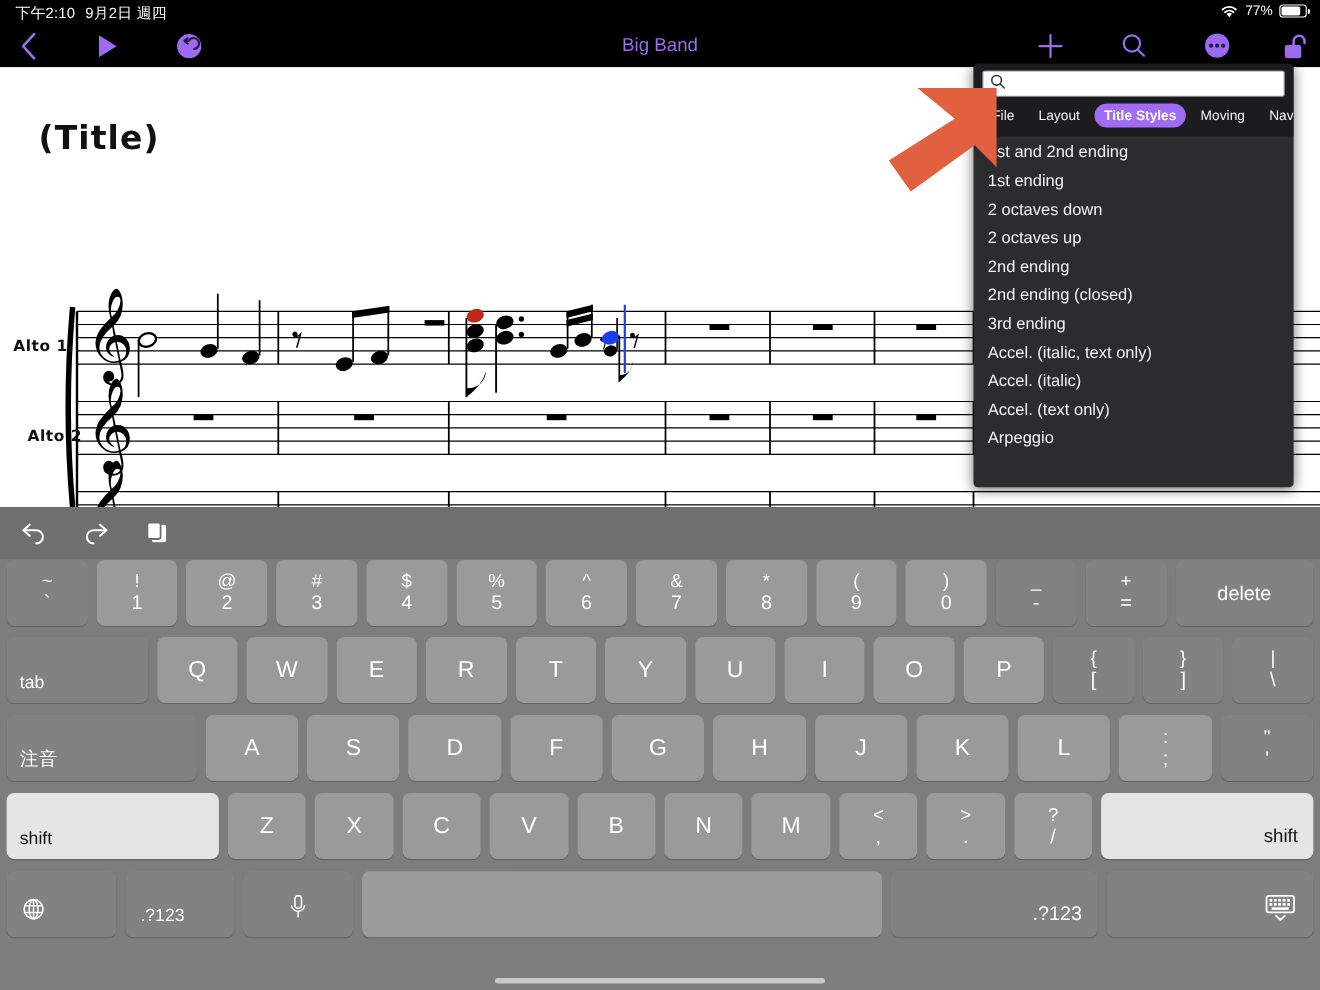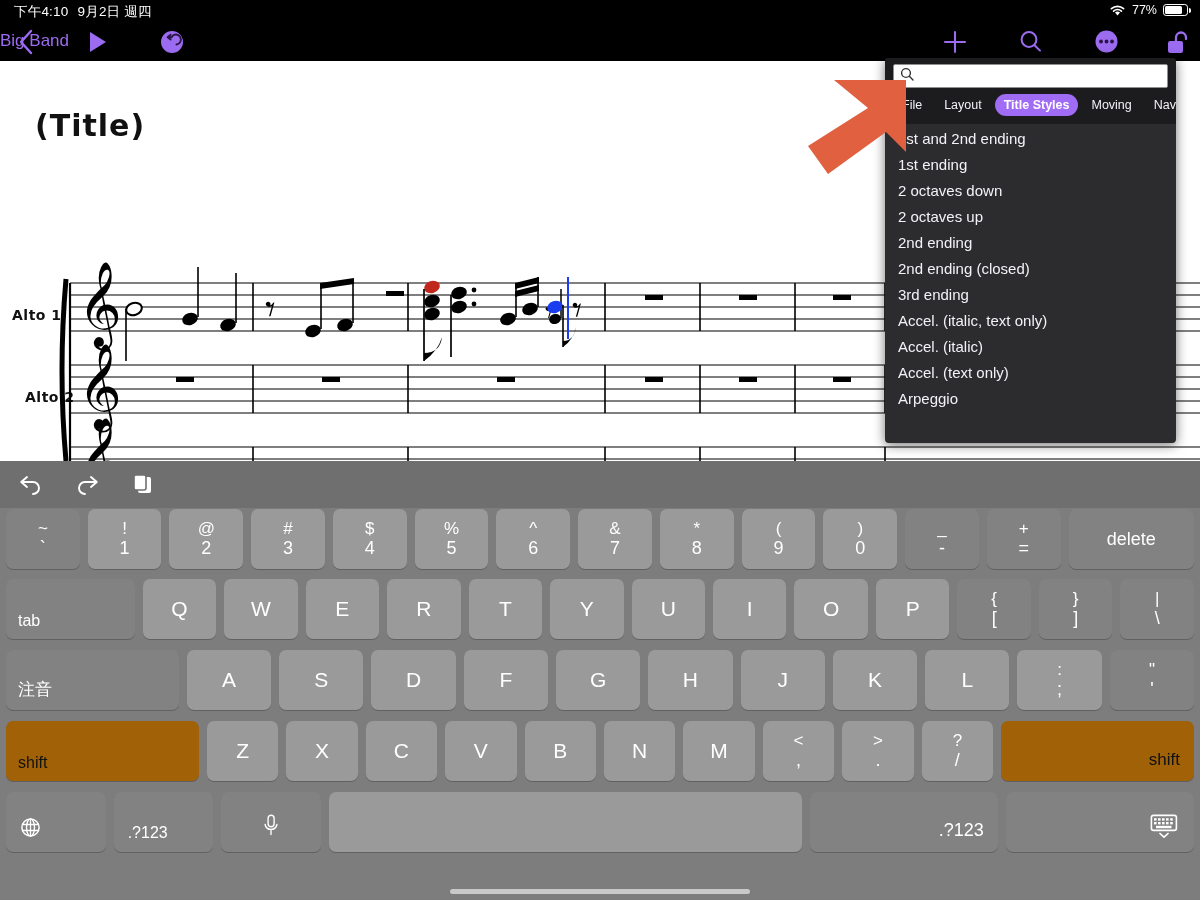--- a/index.html
+++ b/index.html
@@ -26,21 +26,21 @@
   .batt { width: 25px; height: 12px; border: 1.4px solid #fff; border-radius: 3.2px; position: relative; }
   .batt::after { content:""; position:absolute; right:-4px; top:3.4px; width:2px; height:5px; background:#fff; border-radius:0 2px 2px 0; }
   .batt-fill { position:absolute; left:1.4px; top:1.4px; bottom:1.4px; width:74%; background:#fff; border-radius:1.6px; }
 
   
   .apptoolbar {
     position: absolute; top: 22px; left: 0; width: 1200px; height: 39px;
     background: #000;
   }
   .tb-title {
-    position:absolute; left:0; right:0; top:9px; 
+    position:absolute; left:0; right:0; top:9px; text-align:center;
     color:#9b6bf0; font-size:17px;
   }
   .tb-btn { position:absolute; top:0; height:39px; display:flex; align-items:center; justify-content:center; cursor:pointer; }
   .tb-back { left:6px; width:40px; }
   .tb-play { left:78px; width:40px; }
   .tb-rew  { left:152px; width:40px; }
   .tb-plus { left:935px; width:40px; }
   .tb-search { left:1010px; width:40px; }
   .tb-more { left:1086px; width:40px; }
   .tb-lock { left:1160px; width:36px; }
@@ -105,21 +105,21 @@
   .kb-row { display:flex; align-items:flex-start; height:71px; padding:0 6px; gap:8px; }
 
   .key {
     background:#9a9a9a; border-radius:7px; height:60px;
     display:flex; align-items:center; justify-content:center;
     color:#fff; font-size:21px; position:relative;
     box-shadow:0 1px 0 rgba(0,0,0,.22);
     cursor:pointer; flex:1 1 0;
   }
   .key.mod { background:#828282; }
-  .key.shift-on { background:#a16207; color:#111; }
+  .key.shift-on { background:#e5e5e5; color:#111; }
   .key.done { background:#2f7cf6; color:#fff; font-size:19px; }
   .key.dual { flex-direction:column; justify-content:center; gap:1px; }
   .key .top { font-size:17px; line-height:18px; }
   .key .bot { font-size:18px; line-height:19px; }
   .key .label-bl { position:absolute; left:12px; bottom:9px; font-size:16px; }
   .key .label-br { position:absolute; right:14px; bottom:11px; font-size:19px; }
   .key .label-bc { position:absolute; left:14px; bottom:10px; font-size:16px; }
   .key .icon-bl { position:absolute; left:14px; bottom:9px; }
   .key .icon-bc { position:absolute; left:50%; transform:translateX(-50%); bottom:10px; }
   .key .icon-br { position:absolute; right:16px; bottom:7px; }
@@ -129,21 +129,21 @@
     width:300px; height:5px; background:#c9c9c9; border-radius:3px;
   }
 </style>
 </head>
 <body>
 
 <div id="root">
 
   <div class="statusbar">
     <div class="sb-left">
-      <span class="sb-time">下午4:10</span>
+      <span class="sb-time">下午2:10</span>
       <span class="sb-date">9月2日 週四</span>
     </div>
     <div class="sb-right">
       <span>
         <svg class="wifi-icon" width="17" height="13" viewBox="0 0 17 13">
             <path d="M8.5 11.6 L11 8.6 A4 4 0 0 0 6 8.6 Z" fill="#fff"></path>
             <path d="M2.4 4.6 A9.2 9.2 0 0 1 14.6 4.6" stroke="#fff" stroke-width="1.7" fill="none" stroke-linecap="round"></path>
             <path d="M4.6 7.1 A6 6 0 0 1 12.4 7.1" stroke="#fff" stroke-width="1.7" fill="none" stroke-linecap="round"></path>
           </svg>
       </span>

